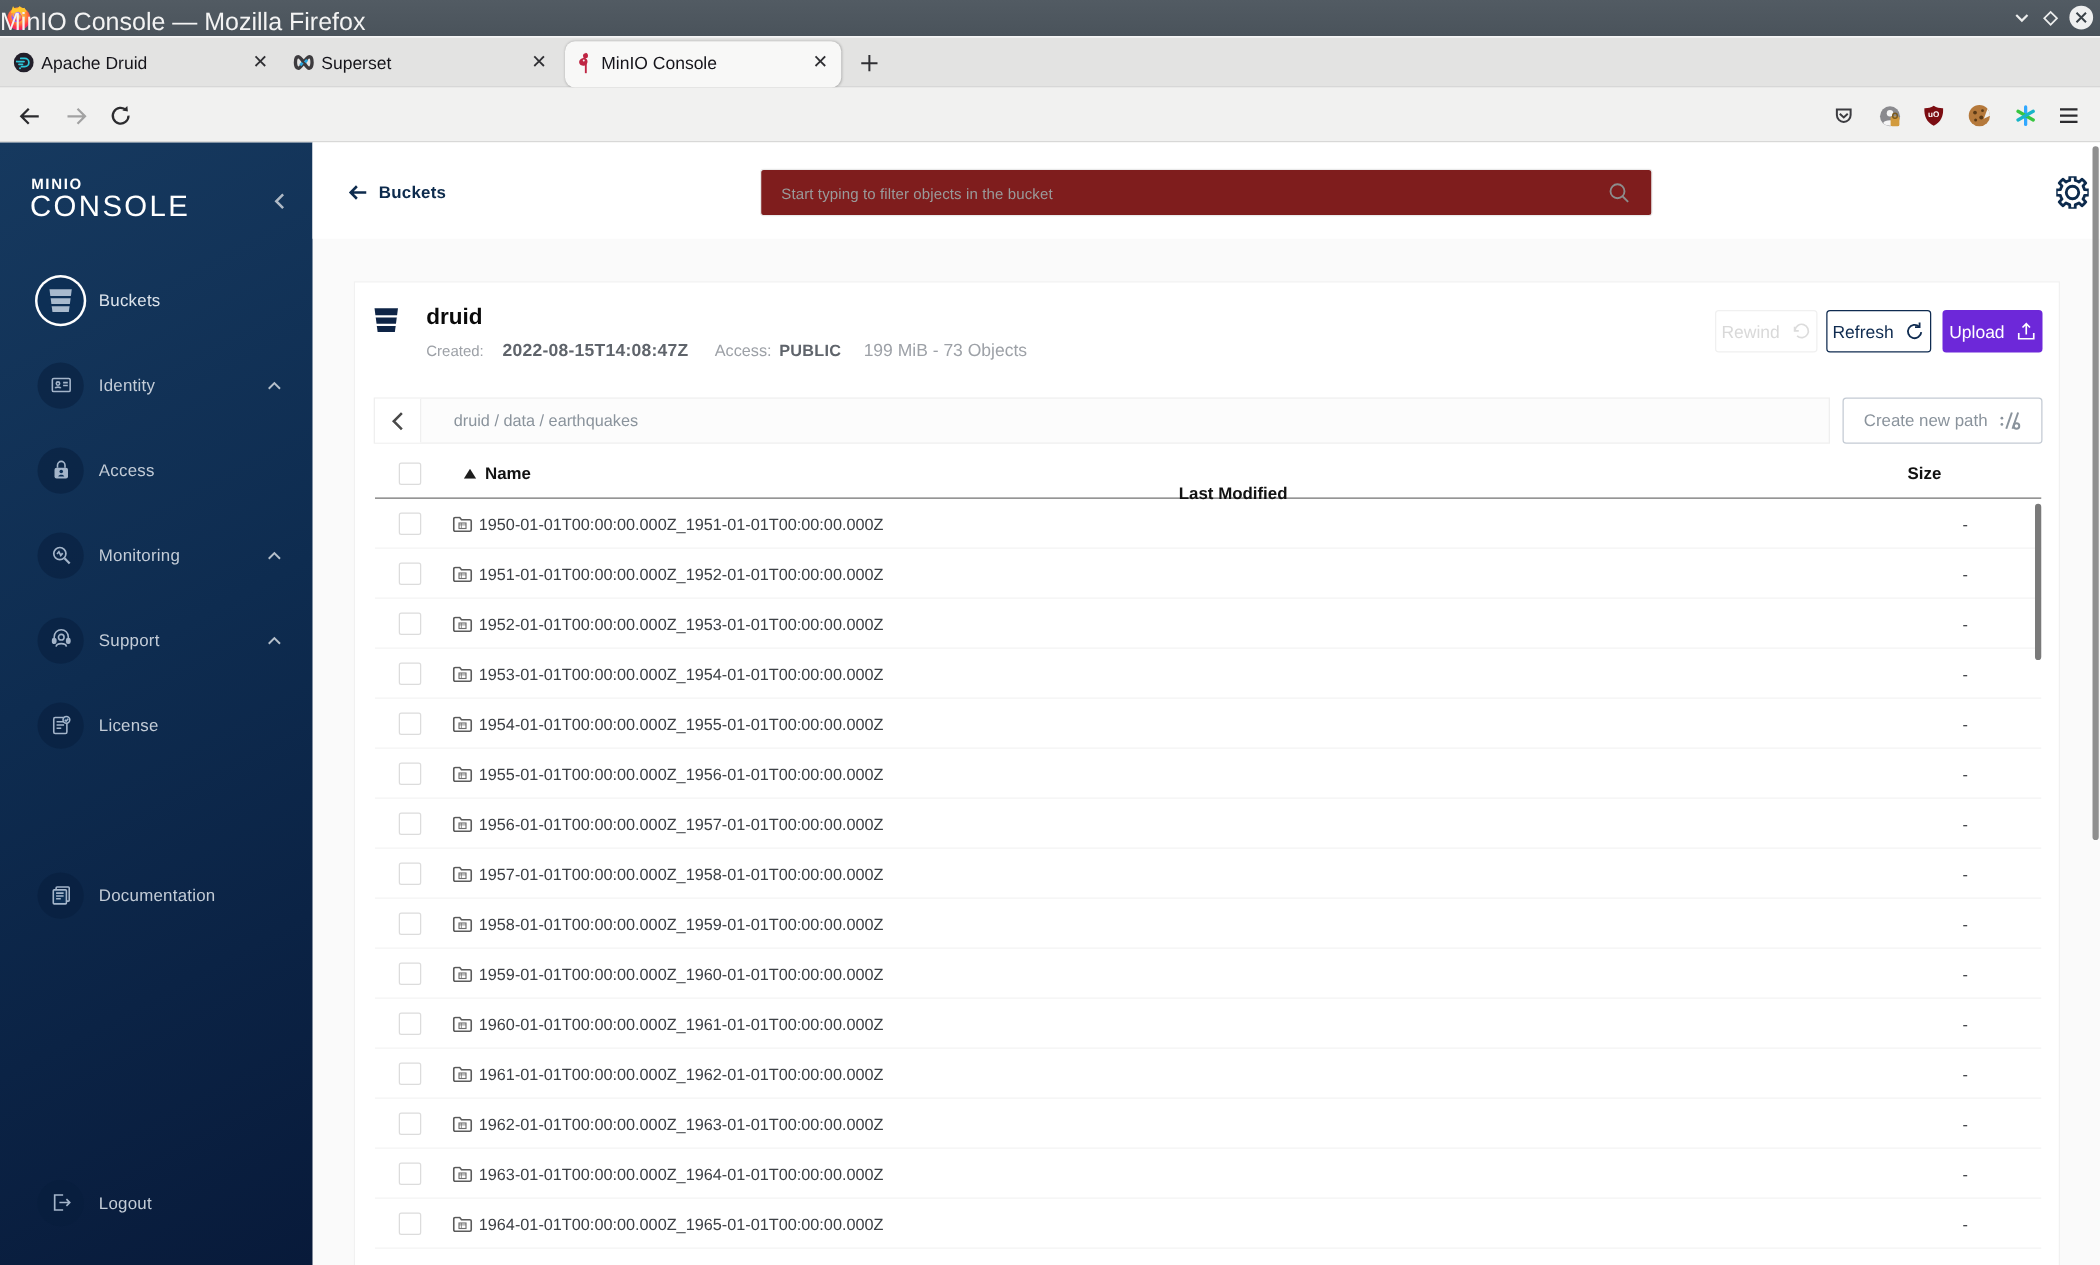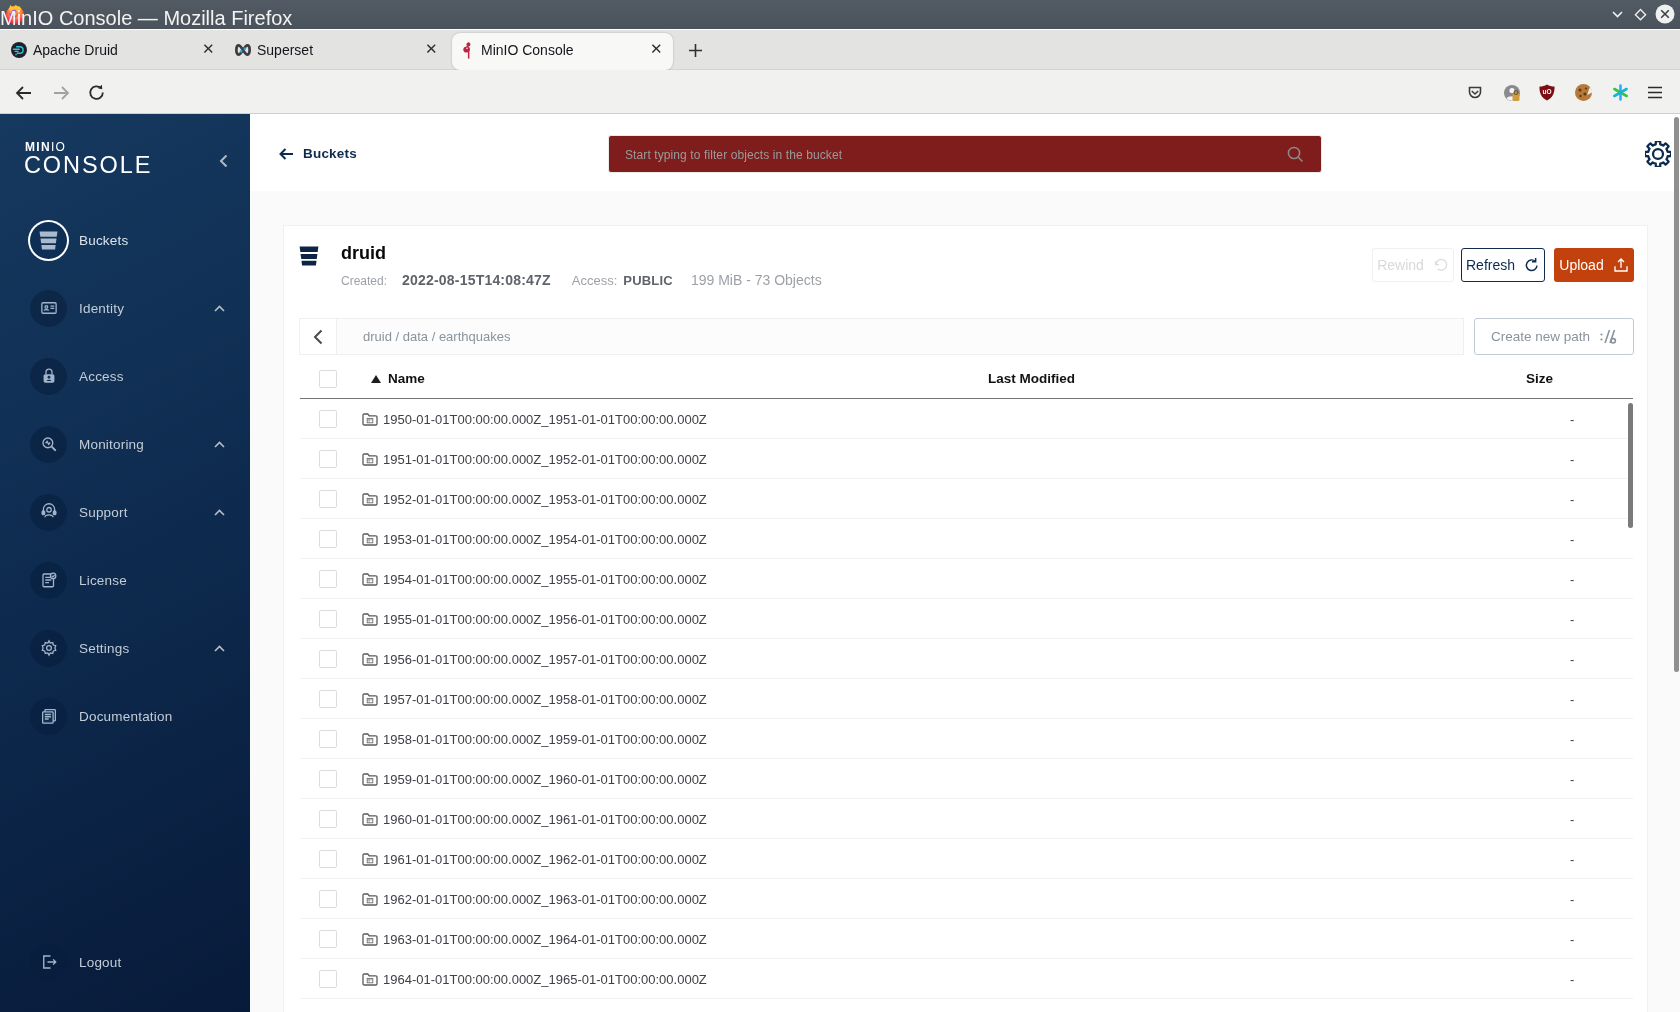--- a/index.html
+++ b/index.html
@@ -28,21 +28,21 @@
 #main { position:absolute; left:250px; top:0; width:1430px; height:898px; }
 #apphead { position:absolute; left:0; top:0; width:1430px; height:77px; background:#fff; }
 #searchbox { position:absolute; left:358px; top:21px; width:714px; height:38px; border:1px solid #eaeaea; border-radius:3px; background:#7f1d1d; }
 #searchbox span { position:absolute; left:16px; top:12px; font-size:12px; color:#9a9a9a; letter-spacing:.1px; }
 #card { position:absolute; left:33px; top:111px; width:1365px; height:790px; background:#fff; border:1px solid #f1f1f1; }
 
 
 .btn { position:absolute; top:22px; height:34px; border-radius:3px; font-size:14px; display:flex; align-items:center; justify-content:center; gap:9px; }
 #btn-rewind { left:1088px; width:82px; border:1px solid #f0f0f0; color:#d9d9d9; background:#fff; }
 #btn-refresh { left:1177px; width:84px; border:1px solid #0f2b50; color:#0f2b50; background:#fff; }
-#btn-upload { left:1270px; width:80px; background:#c2410c; color:#fff; }
+#btn-upload { left:1270px; width:80px; background:#6d28d9; color:#fff; }
 
 
 #crumbbox { position:absolute; left:15px; top:92px; width:1165px; height:37px; border:1px solid #efefef; background:#fcfcfc; }
 #crumbchev { position:absolute; left:0; top:0; width:37px; height:35px; background:#fff; border-right:1px solid #efefef; display:flex; align-items:center; justify-content:center; }
 #crumbtext { position:absolute; left:63px; top:10px; font-size:13px; color:#8a939c; }
 #createpath { position:absolute; left:1190px; top:92px; width:160px; height:37px; border:1px solid #c3cad3; border-radius:3px; color:#8a939c; font-size:13.5px; display:flex; align-items:center; justify-content:center; gap:10px; }
 
 
 #thead { position:absolute; left:16px; top:135px; width:1333px; height:38px; border-bottom:1px solid #737373; font-weight:bold; font-size:13.5px; color:#121212; }
 .cb { position:absolute; width:18px; height:18px; border:1px solid #dcdcdc; border-radius:2px; background:#fff; }
@@ -163,21 +163,21 @@
   </svg>
   <svg style="position:absolute;left:1647px;top:16px;" width="16" height="13" viewBox="0 0 16 13">
       <path d="M1 1.5 H15 M1 6.5 H15 M1 11.5 H15" stroke="#2b2b2e" stroke-width="1.7"></path>
     </svg>
 </div>
 
 <div id="pagescroll"></div>
 
 <div id="app">
   <div id="sidebar">
-    <div style="position:absolute;left:25px;top:26px;color:#fff;font-weight:bold;font-size:12px;letter-spacing:1.3px;">MIN<span style="font-weight:normal;">IO</span></div>
+    <div style="position:absolute;left:25px;top:26px;color:#fff;font-weight:bold;font-size:12px;letter-spacing:1.3px;">MIN<span style="font-weight:bold;">IO</span></div>
     <div style="position:absolute;left:24px;top:38px;color:#fff;font-weight:400;font-size:23.5px;letter-spacing:1.9px;text-align:center;">CONSOLE</div>
     <svg style="position:absolute;left:219px;top:40px;" width="9" height="14" viewBox="0 0 9 14">
         <path d="M7.5 1.5 L2 7 L7.5 12.5" stroke="#aeb9c5" stroke-width="2" fill="none"></path>
       </svg>
 
     <div class="navitem" style="top:107px;">
       <div class="navcircle sel">
           <svg width="19" height="19" viewBox="0 0 20 20">
             <path d="M0.6 0.5 H19.4 L16.9 19.5 H3.1 Z" fill="#a9bacd"></path>
             <path d="M0 7 H20 M1 13.8 H19" stroke="#0d2f55" stroke-width="1.9"></path>
@@ -241,32 +241,20 @@
     <div class="navitem" style="top:447px;">
       <div class="navcircle">
           <svg width="18" height="18" viewBox="0 0 24 24" fill="none" stroke="#a4b5ca" stroke-width="1.7">
             <rect x="4" y="4" width="14" height="17" rx="1.5"></rect>
             <path d="M7 8.5 H15 M7 12 H15 M7 15.5 H12"></path>
             <circle cx="17.5" cy="6.5" r="3.6" fill="#0d2f55"></circle>
             <path d="M15.8 6.5 L17.2 7.9 L19.4 5.4"></path>
           </svg>
         </div>
       <span class="navlabel">License</span>
-    </div>
-    <div class="navitem" style="top:515px;">
-      <div class="navcircle">
-          <svg width="18" height="18" viewBox="0 0 24 24" fill="none" stroke="#a4b5ca" stroke-width="1.7">
-            <circle cx="12" cy="12" r="3.2"></circle>
-            <path d="M12 2.5 L13.6 5.4 L16.9 4.8 L17.8 8 L21 9 L19.8 12 L21 15 L17.8 16 L16.9 19.2 L13.6 18.6 L12 21.5 L10.4 18.6 L7.1 19.2 L6.2 16 L3 15 L4.2 12 L3 9 L6.2 8 L7.1 4.8 L10.4 5.4 Z"></path>
-          </svg>
-        </div>
-      <span class="navlabel">Settings</span>
-      <svg class="navchev" width="11" height="7" viewBox="0 0 11 7">
-          <path d="M1 6 L5.5 1.5 L10 6" stroke="#b5bfca" stroke-width="1.6" fill="none"></path>
-        </svg>
     </div>
     <div class="navitem" style="top:583px;">
       <div class="navcircle">
           <svg width="18" height="18" viewBox="0 0 24 24" fill="none" stroke="#a4b5ca" stroke-width="1.7">
             <rect x="6.5" y="3.5" width="14" height="15" rx="1"></rect>
             <rect x="3.5" y="6.5" width="14" height="15" rx="1" fill="#0d2f55"></rect>
             <path d="M6.5 10 H14.5 M6.5 13 H14.5 M6.5 16 H11.5"></path>
           </svg>
         </div>
       <span class="navlabel">Documentation</span>
@@ -342,21 +330,21 @@
               <circle cx="13.2" cy="11.8" r="2.2"></circle>
             </g>
           </svg>
       </div>
       <div id="thead">
         <div class="cb" style="left:19px; top:9px;"></div>
         <svg style="position:absolute;left:71px;top:14px;" width="10" height="8" viewBox="0 0 10 8">
             <path d="M5 0 L10 8 L0 8 Z" fill="#1d1d1d"></path>
           </svg>
         <span style="position:absolute; left:88px; top:10px;">Name</span>
-        <span style="position:absolute; left:643px; top:10px;margin-left:45px;">Last Modified</span>
+        <span style="position:absolute; left:643px; top:26px;">Last Modified</span>
         <span style="position:absolute; left:1226px; top:10px;">Size</span>
       </div>
       <div id="rows">
   <div class="row">
             <div class="cb"></div>
             <svg style="position:absolute;left:62px;top:14px;" width="16" height="13" viewBox="0 0 16 13">
               <path d="M1 2.2 C1 1.5 1.5 1 2.2 1 H5.8 L7.2 2.8 H13.8 C14.5 2.8 15 3.3 15 4 V10.8 C15 11.5 14.5 12 13.8 12 H2.2 C1.5 12 1 11.5 1 10.8 Z" fill="none" stroke="#5a5a5a" stroke-width="1.3"></path>
               <rect x="5.2" y="5.4" width="5.6" height="4.4" fill="none" stroke="#6e6e6e" stroke-width="0.9"></rect>
               <path d="M5.2 6.9 H10.8 M7.1 5.4 V9.8" stroke="#6e6e6e" stroke-width="0.6"></path>
             </svg>

